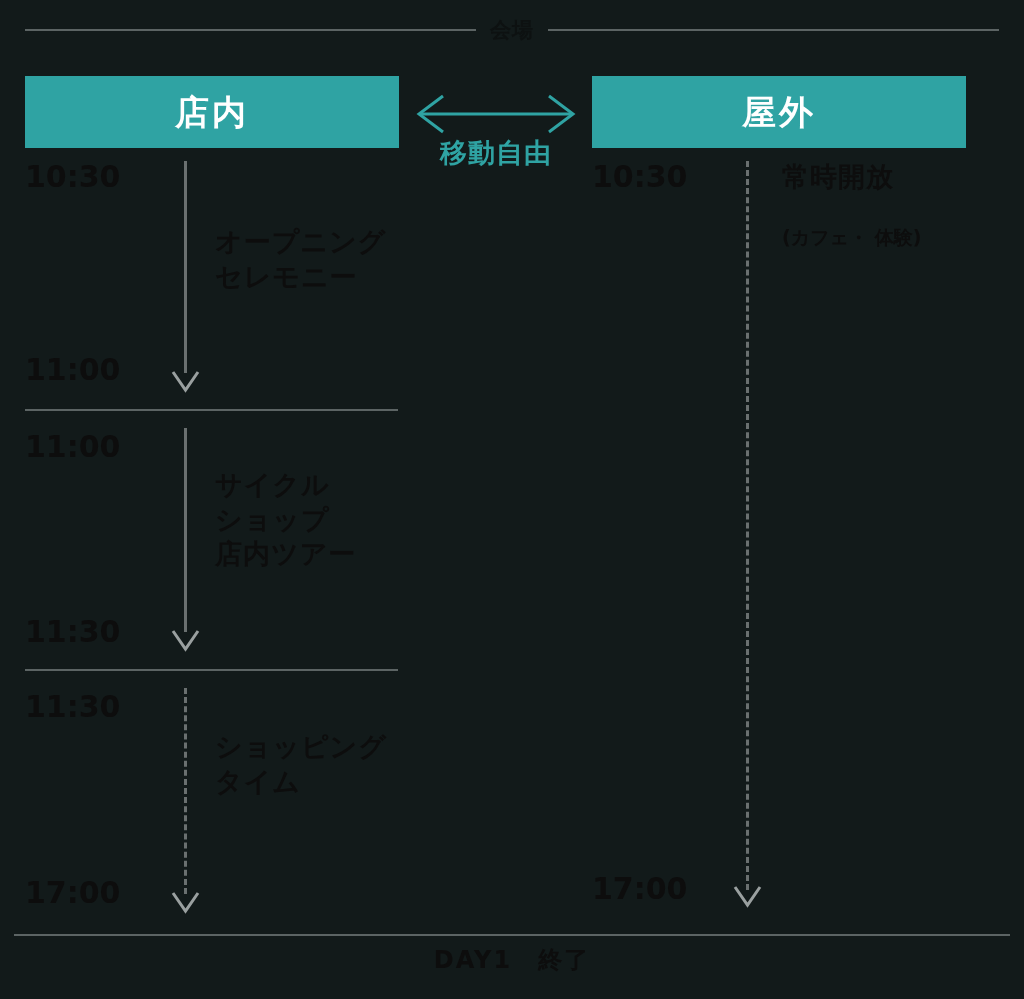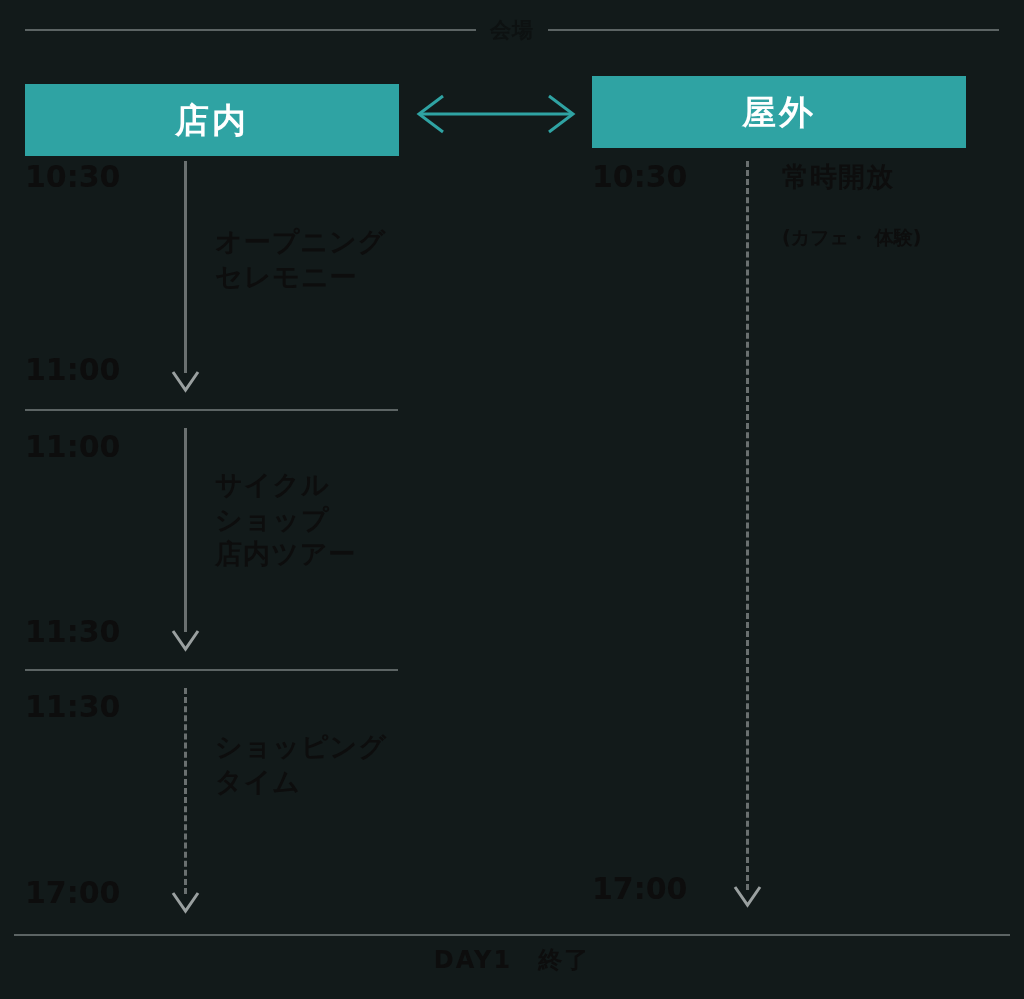--- a/index.html
+++ b/index.html
@@ -54,21 +54,21 @@
     align-items: center;
     justify-content: center;
   }
   .chip-label {
     color: #ffffff;
     font-size: 34px;
     font-weight: 700;
     letter-spacing: 3px;
     line-height: 1;
   }
-  #chip-indoor  { left: 25px;  width: 374px; margin-top: 8px; }
+  #chip-indoor  { left: 25px;  width: 374px; }
   #chip-outdoor { left: 592px; width: 374px; }
 
   
   .move-wrap {
     position: absolute;
     left: 405px;
     top: 92px;
     width: 182px;
     text-align: center;
   }
@@ -196,20 +196,21 @@
 <div class="chip" id="chip-outdoor">
   <span class="chip-label">屋外</span>
 </div>
 
 <div class="move-wrap">
   <svg class="move-arrow" viewBox="0 0 182 44">
     <line x1="16" y1="22" x2="166" y2="22" stroke="#2fa3a3" stroke-width="3"></line>
     <polyline points="38,4 14,22 38,40" fill="none" stroke="#2fa3a3" stroke-width="3"></polyline>
     <polyline points="144,4 168,22 144,40" fill="none" stroke="#2fa3a3" stroke-width="3"></polyline>
   </svg>
+  <span class="move-label">移動自由</span>
 </div>
 
 <div class="col" id="col-indoor">
 
   <div class="slot" style="height:255px;">
     <span class="time" style="top:7px;">10:30</span>
     <span class="time" style="top:200px;">11:00</span>
     <div class="conn" style="left:145px; top:6px; height:236px;">
       <div class="stem solid" style="height:212px;"></div>
       <svg class="head" viewBox="0 0 30 26" style="top:207px;">

